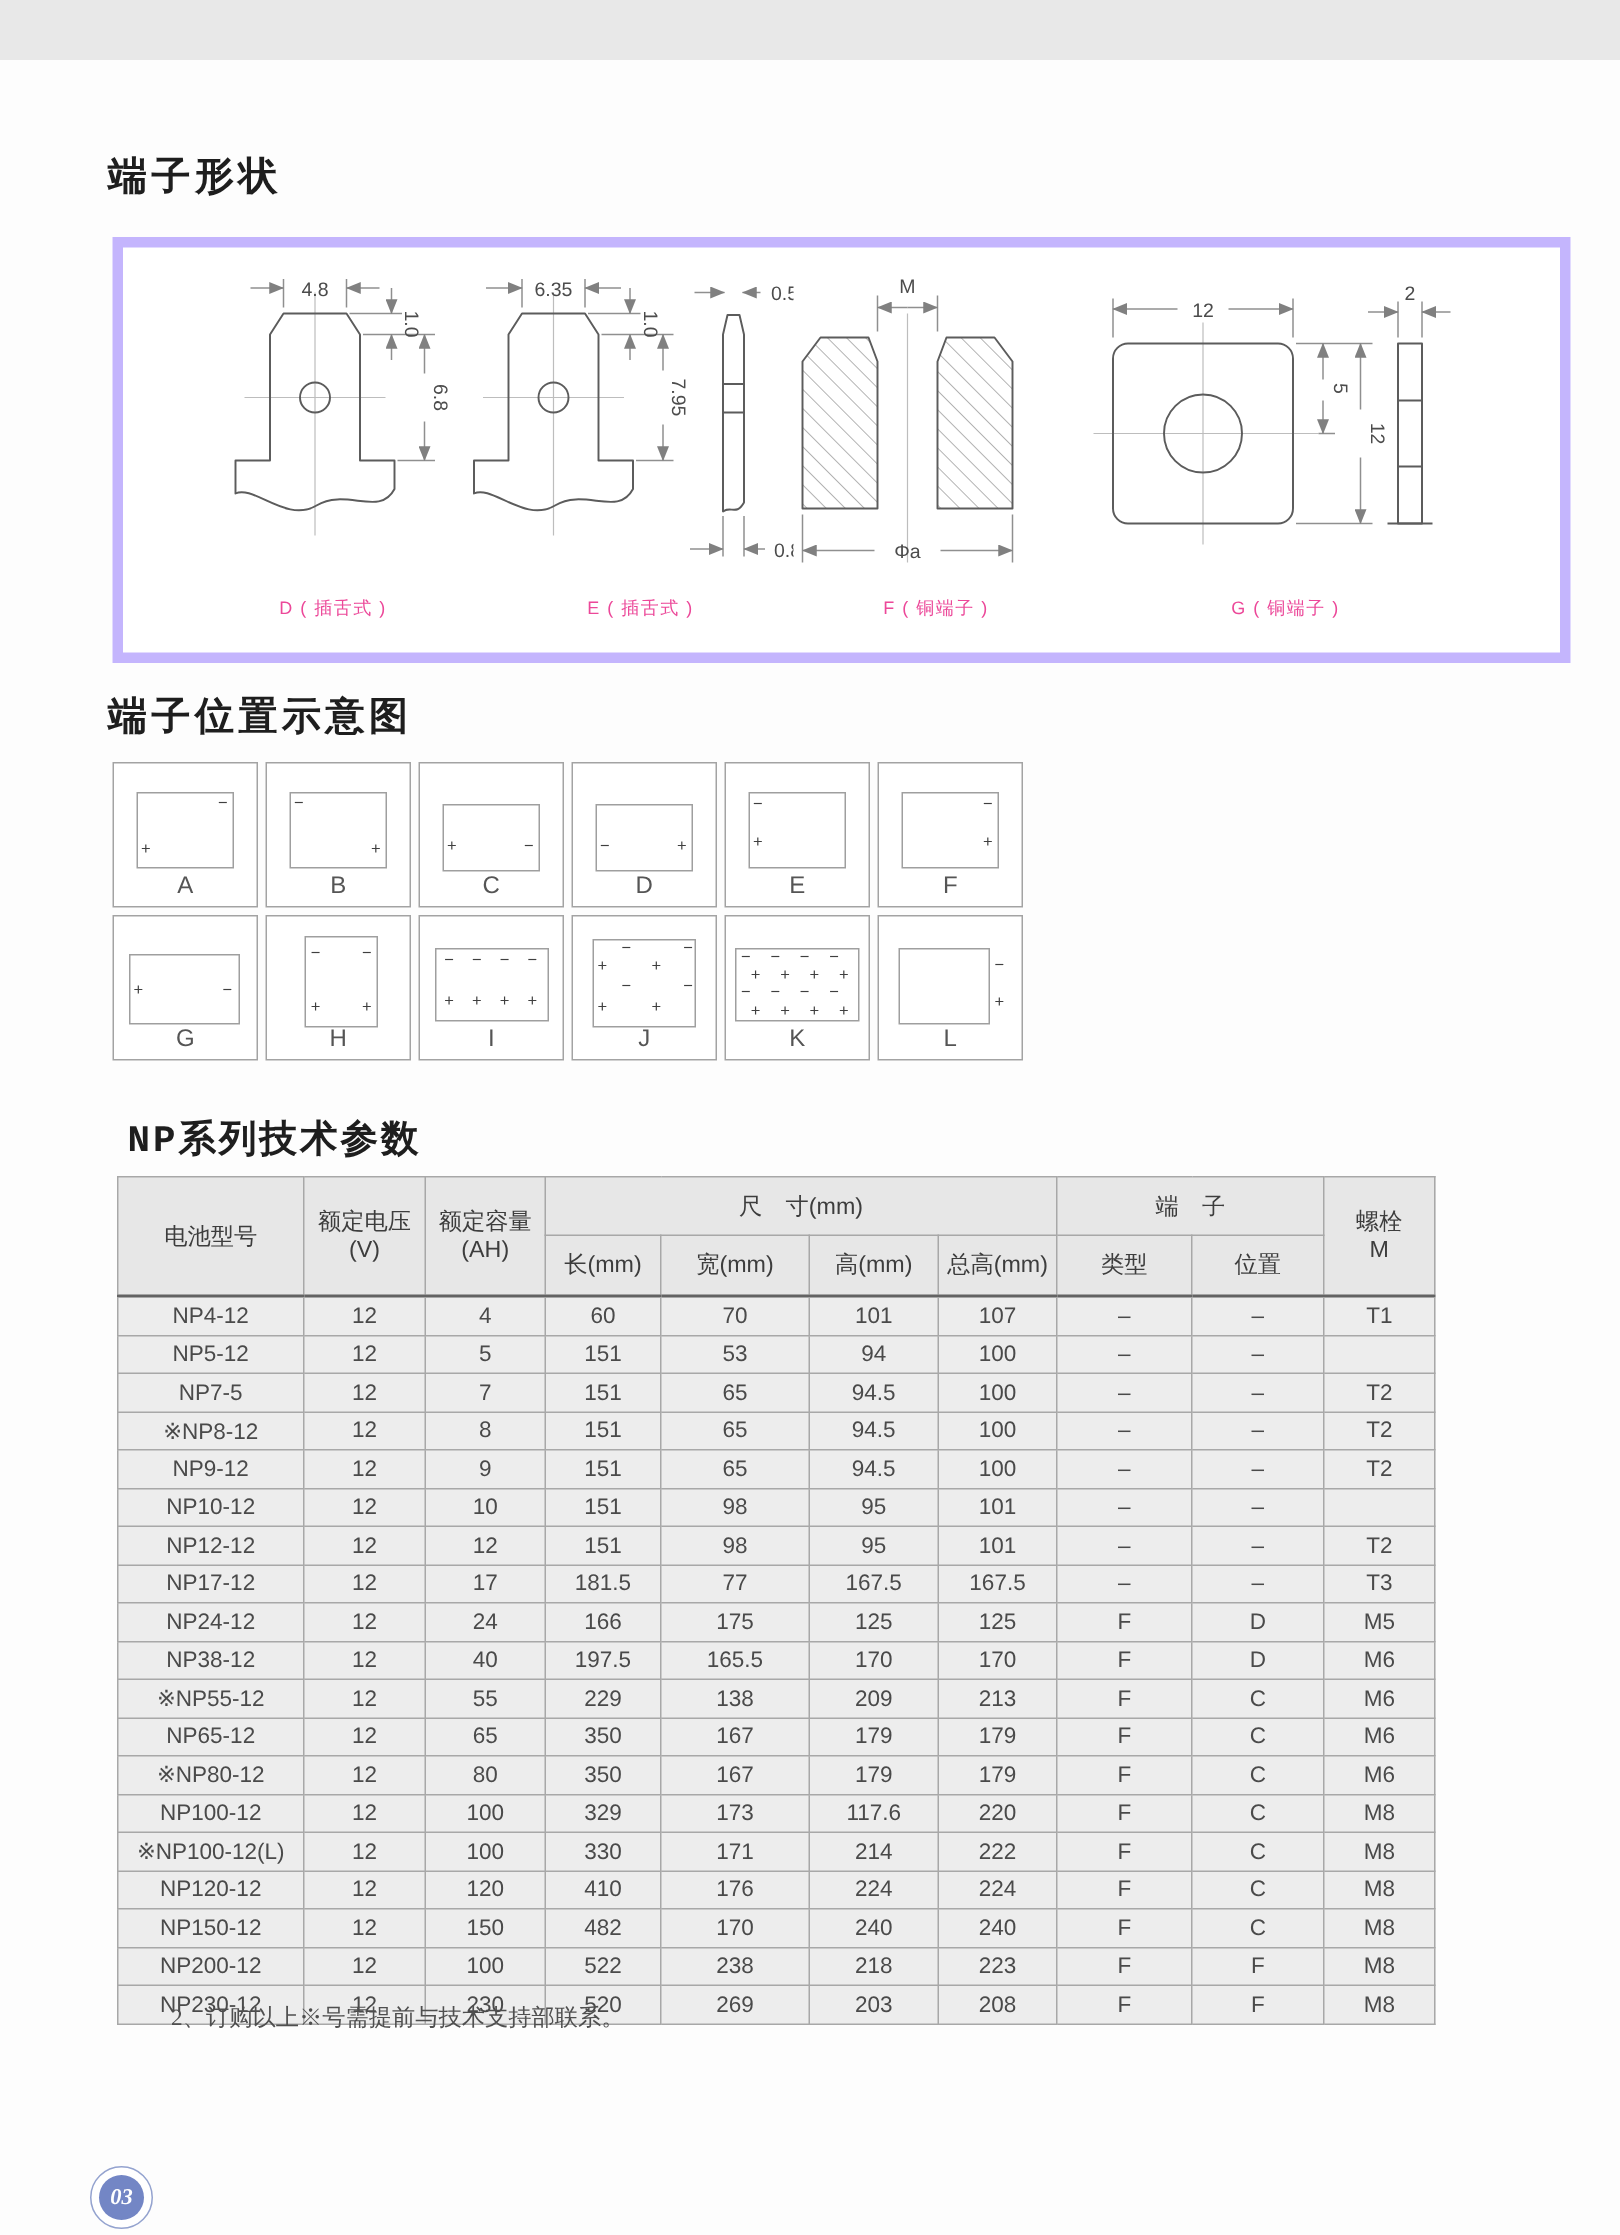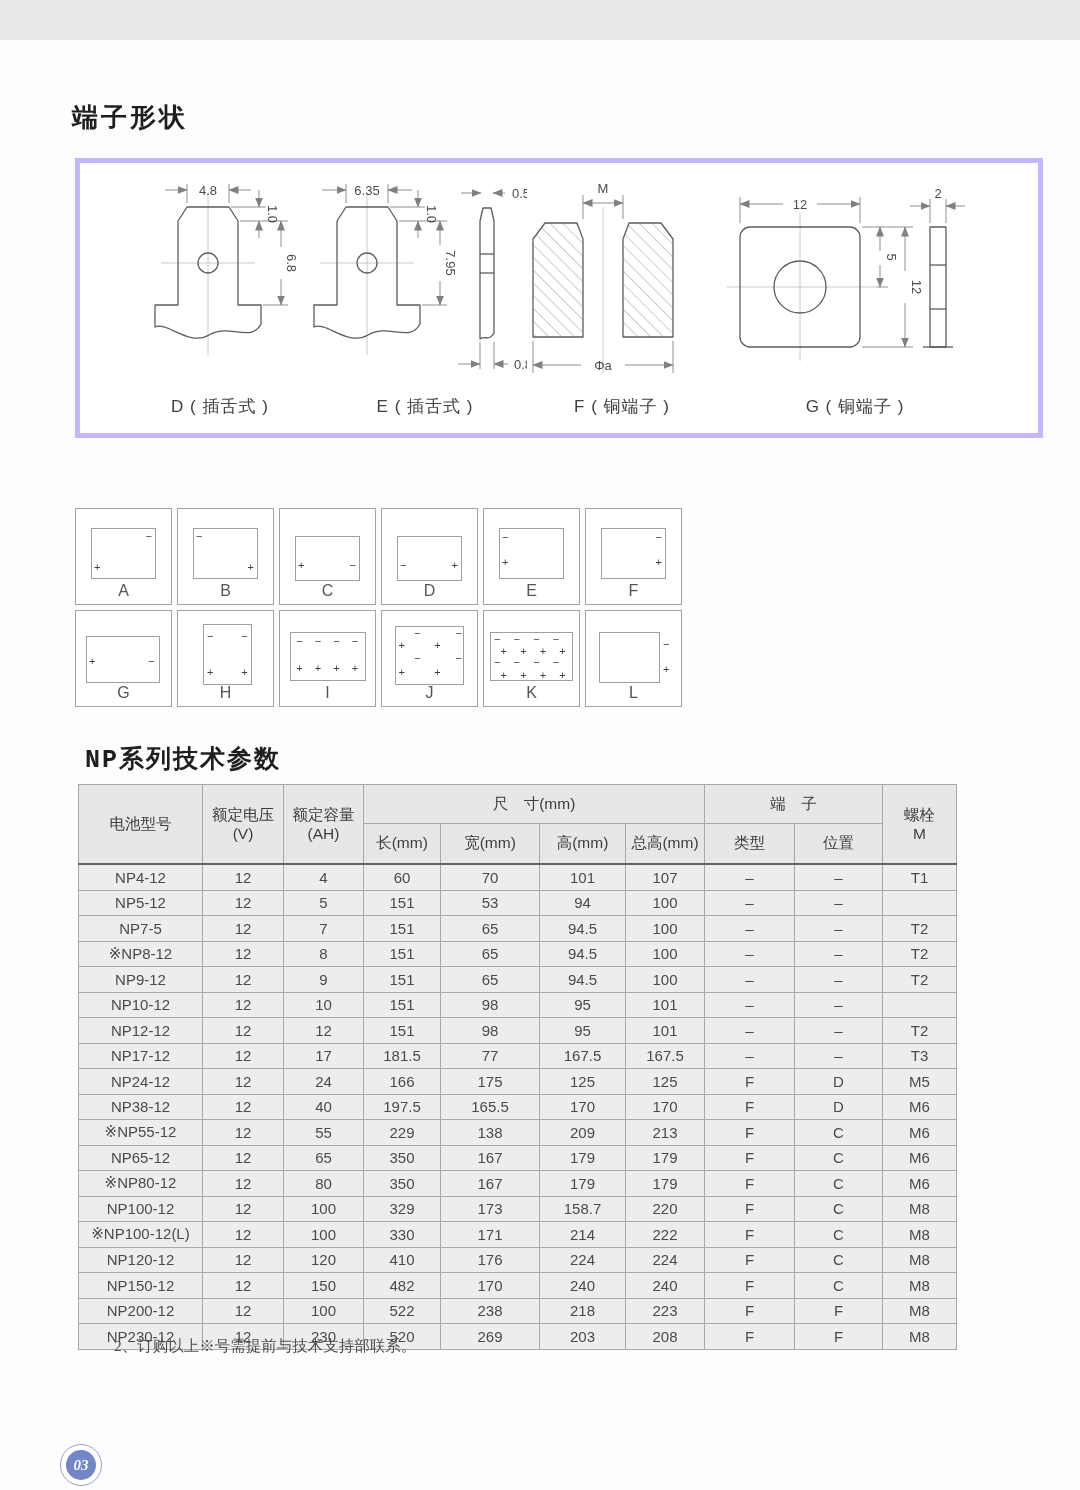--- a/index.html
+++ b/index.html
@@ -1,24 +1,24 @@
 <!DOCTYPE html>
 <html><head>
 <meta charset="utf-8">
 <style>
   html,body{margin:0;padding:0;background:#e8e8e8;}
   .page{position:relative;width:1080px;height:1490px;background:#fdfdfd;overflow:hidden;
         font-family:"Liberation Sans","DejaVu Sans",sans-serif;color:#4a4a4a;margin-top:40px;}
   .sec-title{position:absolute;font-size:26px;font-weight:bold;color:#1e1e1e;letter-spacing:3px;}
   
   .shape-box{position:absolute;left:75px;top:118px;width:958px;height:270px;
-             border:5px solid #c4b5fd;background:#fff;}
+             border:7px solid #c4b5fd;background:#fff;}
   .shape-box svg{position:absolute;top:14px;}
   .shape-label{position:absolute;top:232px;width:200px;text-align:center;
-               font-size:17px;color:#404040;letter-spacing:1px;}
+               font-size:12px;color:#ec4899;letter-spacing:1px;}
   .oline{fill:none;stroke:#5c5c5c;stroke-width:1.3;stroke-linejoin:round;}
   .hblock{fill:url(#hatchF);stroke:#5c5c5c;stroke-width:1.3;stroke-linejoin:round;}
   .dim{fill:none;stroke:#8f8f8f;stroke-width:1;}
   .cl{stroke:#bdbdbd;stroke-width:0.8;}
   .dt{fill:#4c4c4c;font-size:13px;}
   
   .pos-grid{position:absolute;left:75px;top:468px;width:607px;display:flex;flex-wrap:wrap;gap:5px;}
   .pos-cell{position:relative;width:95px;height:95px;border:1px solid #a3a3a3;background:#fff;}
   .pos-box{position:absolute;border:1px solid #9f9f9f;background:#fff;}
   .marker{position:absolute;transform:translate(-50%,-50%);font-size:11px;color:#3f3f3f;line-height:1;}
@@ -174,20 +174,21 @@
       <line class="dim" x1="241" y1="29" x2="221" y2="29" marker-end="url(#arG)"></line>
       <text class="dt" x="213" y="21" text-anchor="middle">2</text>
     </svg>
 
     <div class="shape-label" style="left:40px;">D ( 插舌式 )</div>
     <div class="shape-label" style="left:245px;">E ( 插舌式 )</div>
     <div class="shape-label" style="left:442px;">F ( 铜端子 )</div>
     <div class="shape-label" style="left:675px;">G ( 铜端子 )</div>
   </div>
 
+  <div class="sec-title" style="left:72px;top:420px;">端子位置示意图</div>
 
   <div class="pos-grid">
       <div class="pos-cell">
         <div class="pos-box" style="left: 16%; top: 20%; width: 66%; height: 52%;">
           <span class="marker" style="left: 8%; top: 76%;">+</span>
           <span class="marker" style="left: 90%; top: 14%;">−</span>
         </div>
         <div class="pos-label">A</div>
       </div>
       <div class="pos-cell">
@@ -501,21 +502,21 @@
           <td>F</td>
           <td>C</td>
           <td>M6</td>
         </tr>
         <tr>
           <td>NP100-12</td>
           <td>12</td>
           <td>100</td>
           <td>329</td>
           <td>173</td>
-          <td>158.7</td>
+          <td>117.6</td>
           <td>220</td>
           <td>F</td>
           <td>C</td>
           <td>M8</td>
         </tr>
         <tr>
           <td>※NP100-12(L)</td>
           <td>12</td>
           <td>100</td>
           <td>330</td>

